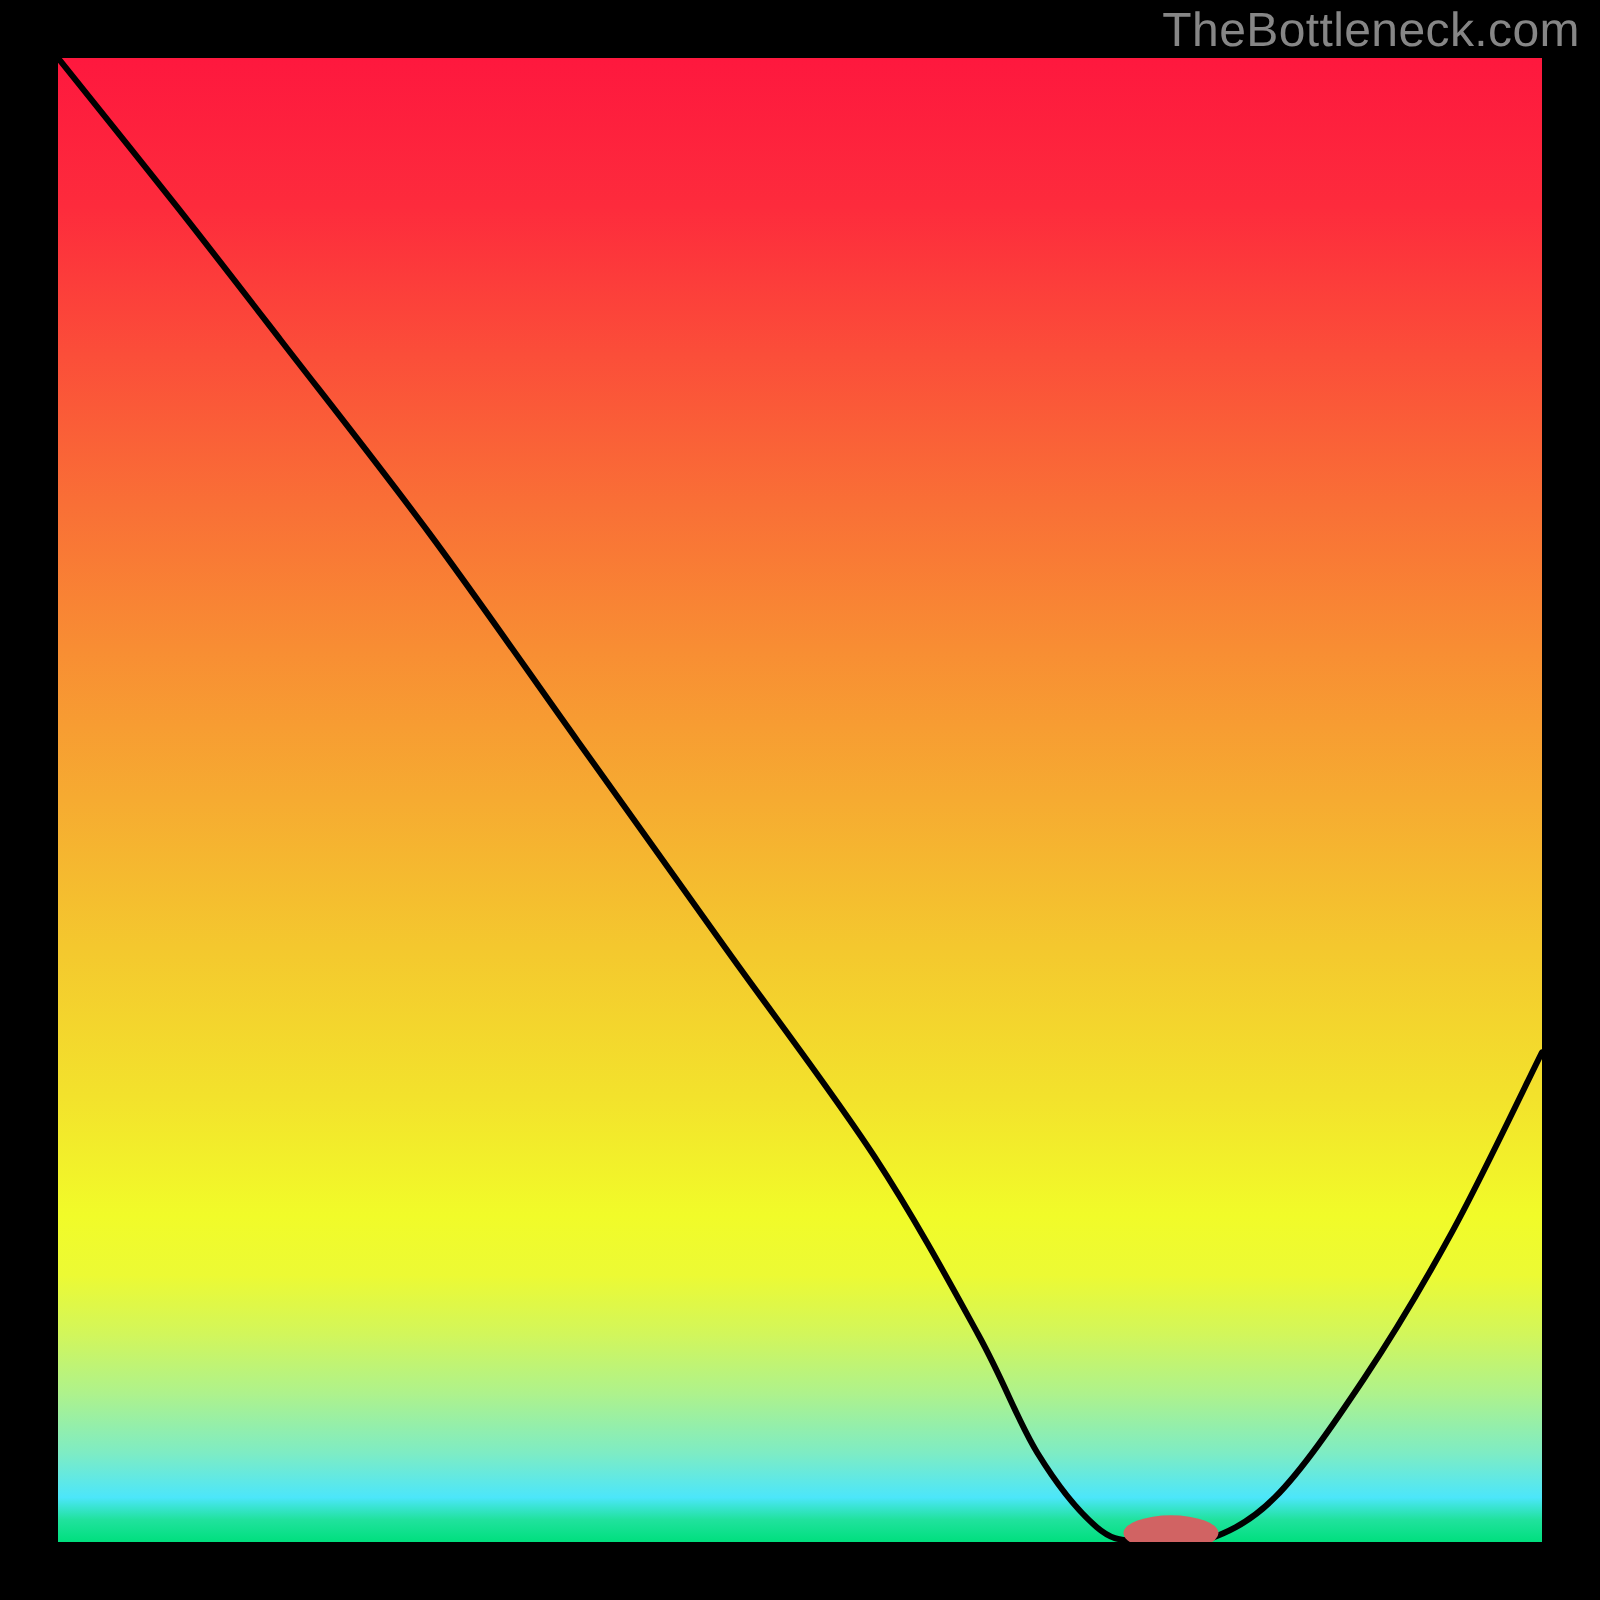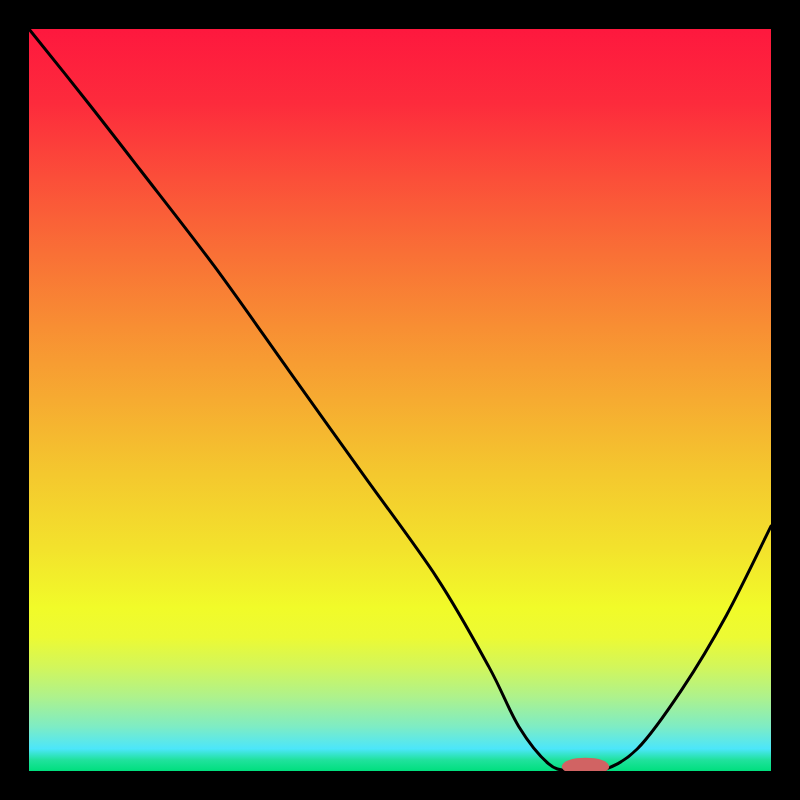--- a/index.html
+++ b/index.html
@@ -56,13 +56,14 @@
     </defs>
 
     <rect id="plot-bg" fill="url(#bg-grad)" x="29" y="29" width="742" height="742"></rect>
 
     <g id="plot-content" clip-path="url(#plot-clip)">
       <path id="curve" fill="none" stroke="#000000" stroke-width="3" stroke-linejoin="round" stroke-linecap="round" d="M 29.00 29.00 C 38.89 41.37, 69.81 79.70, 88.36 103.20 C 106.91 126.70, 119.28 142.77, 140.30 169.98 C 161.32 197.19, 189.77 233.05, 214.50 266.44 C 239.23 299.83, 263.97 335.69, 288.70 370.32 C 313.43 404.95, 338.17 439.57, 362.90 474.20 C 387.63 508.83, 416.08 545.93, 437.10 578.08 C 458.12 610.23, 475.44 642.39, 489.04 667.12 C 502.64 691.85, 508.83 710.40, 518.72 726.48 C 528.61 742.56, 539.74 756.16, 548.40 763.58 C 557.06 771.00, 562.00 769.76, 570.66 771.00 C 579.32 772.24, 589.21 774.71, 600.34 771.00 C 611.47 767.29, 623.84 762.34, 637.44 748.74 C 651.04 735.14, 667.12 711.64, 681.96 689.38 C 696.80 667.12, 711.64 642.39, 726.48 615.18 C 741.32 587.97, 763.58 540.98, 771.00 526.14"></path>
       <ellipse id="marker" fill="#d16363" cx="585.5" cy="766.548" rx="23.744" ry="8.904"></ellipse>
     </g>
   </svg>
 
+  <div class="watermark">TheBottleneck.com</div>
 </div>
 
 </body></html>

